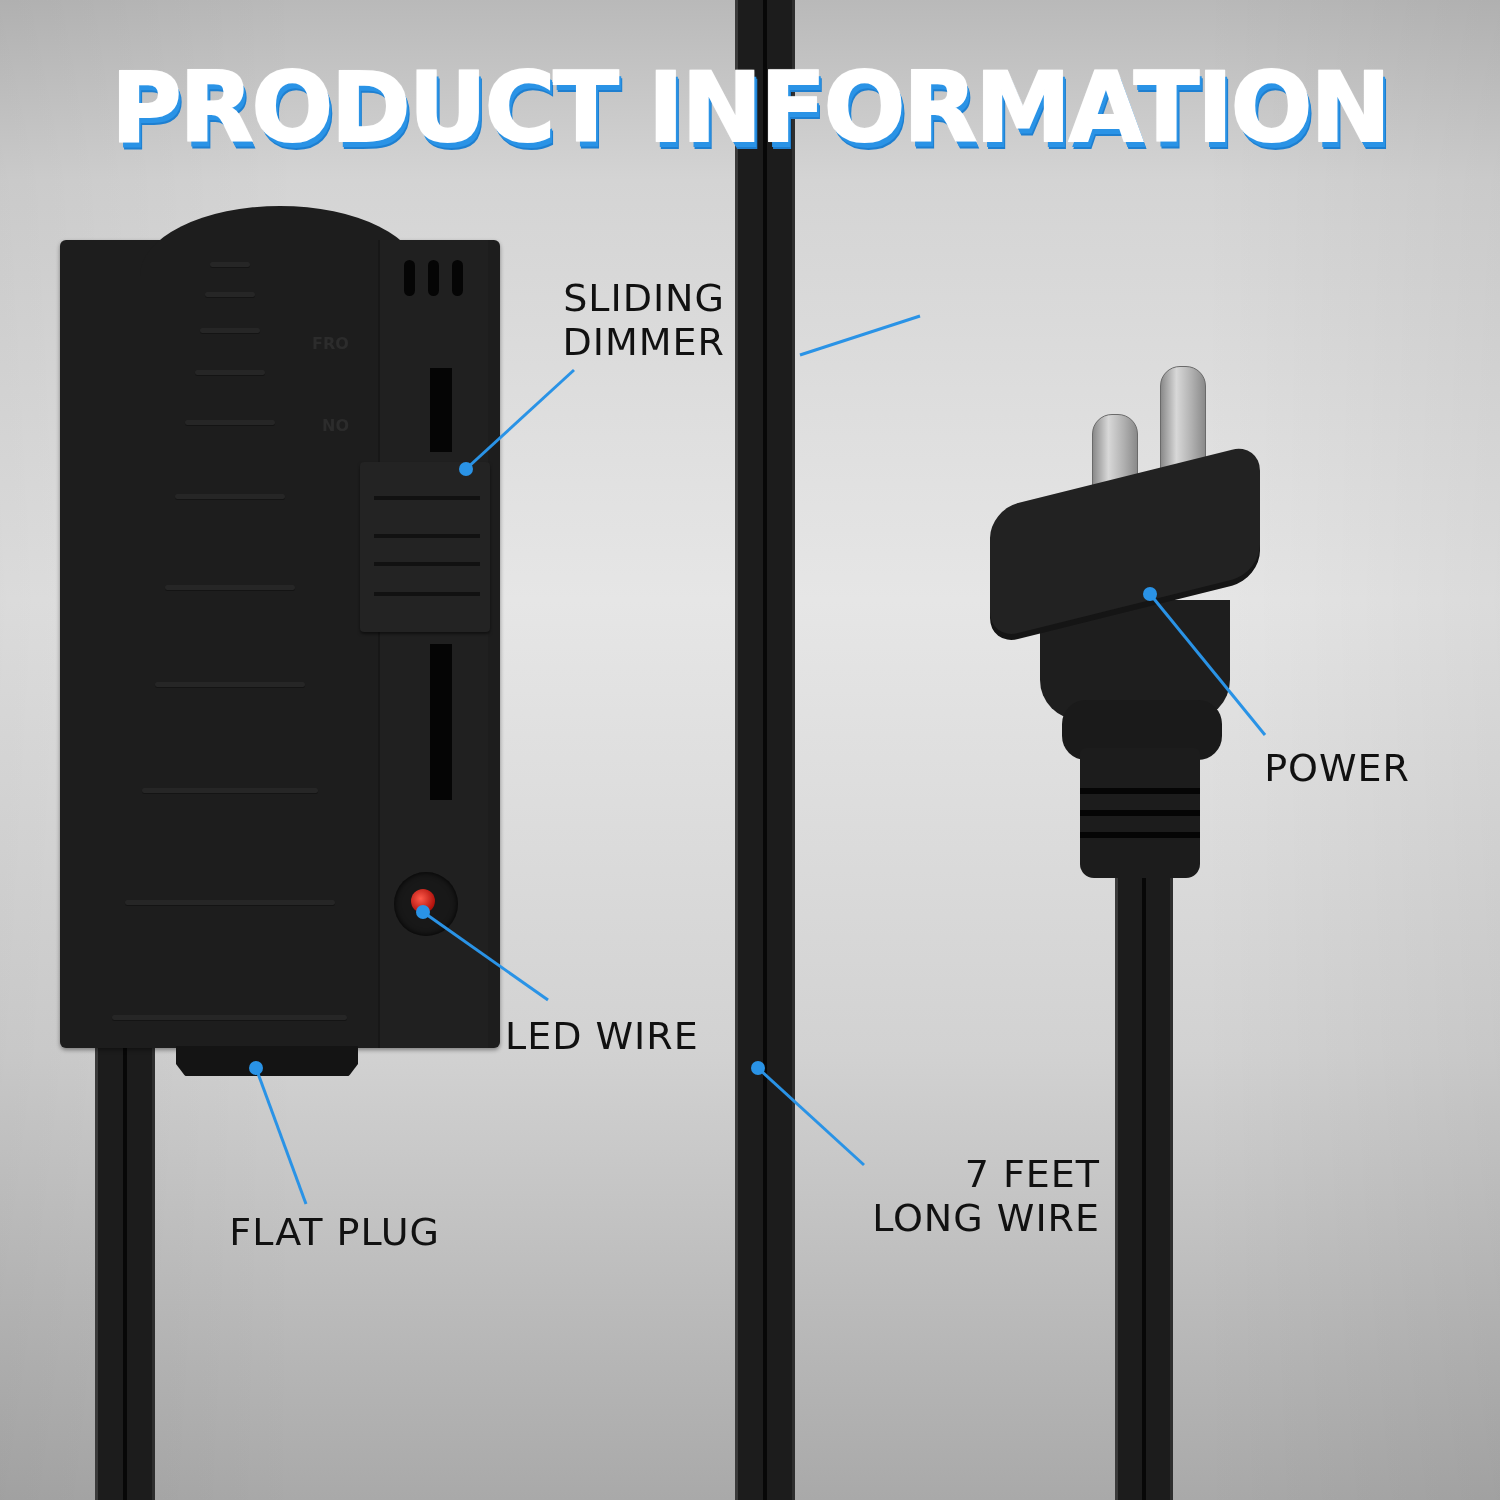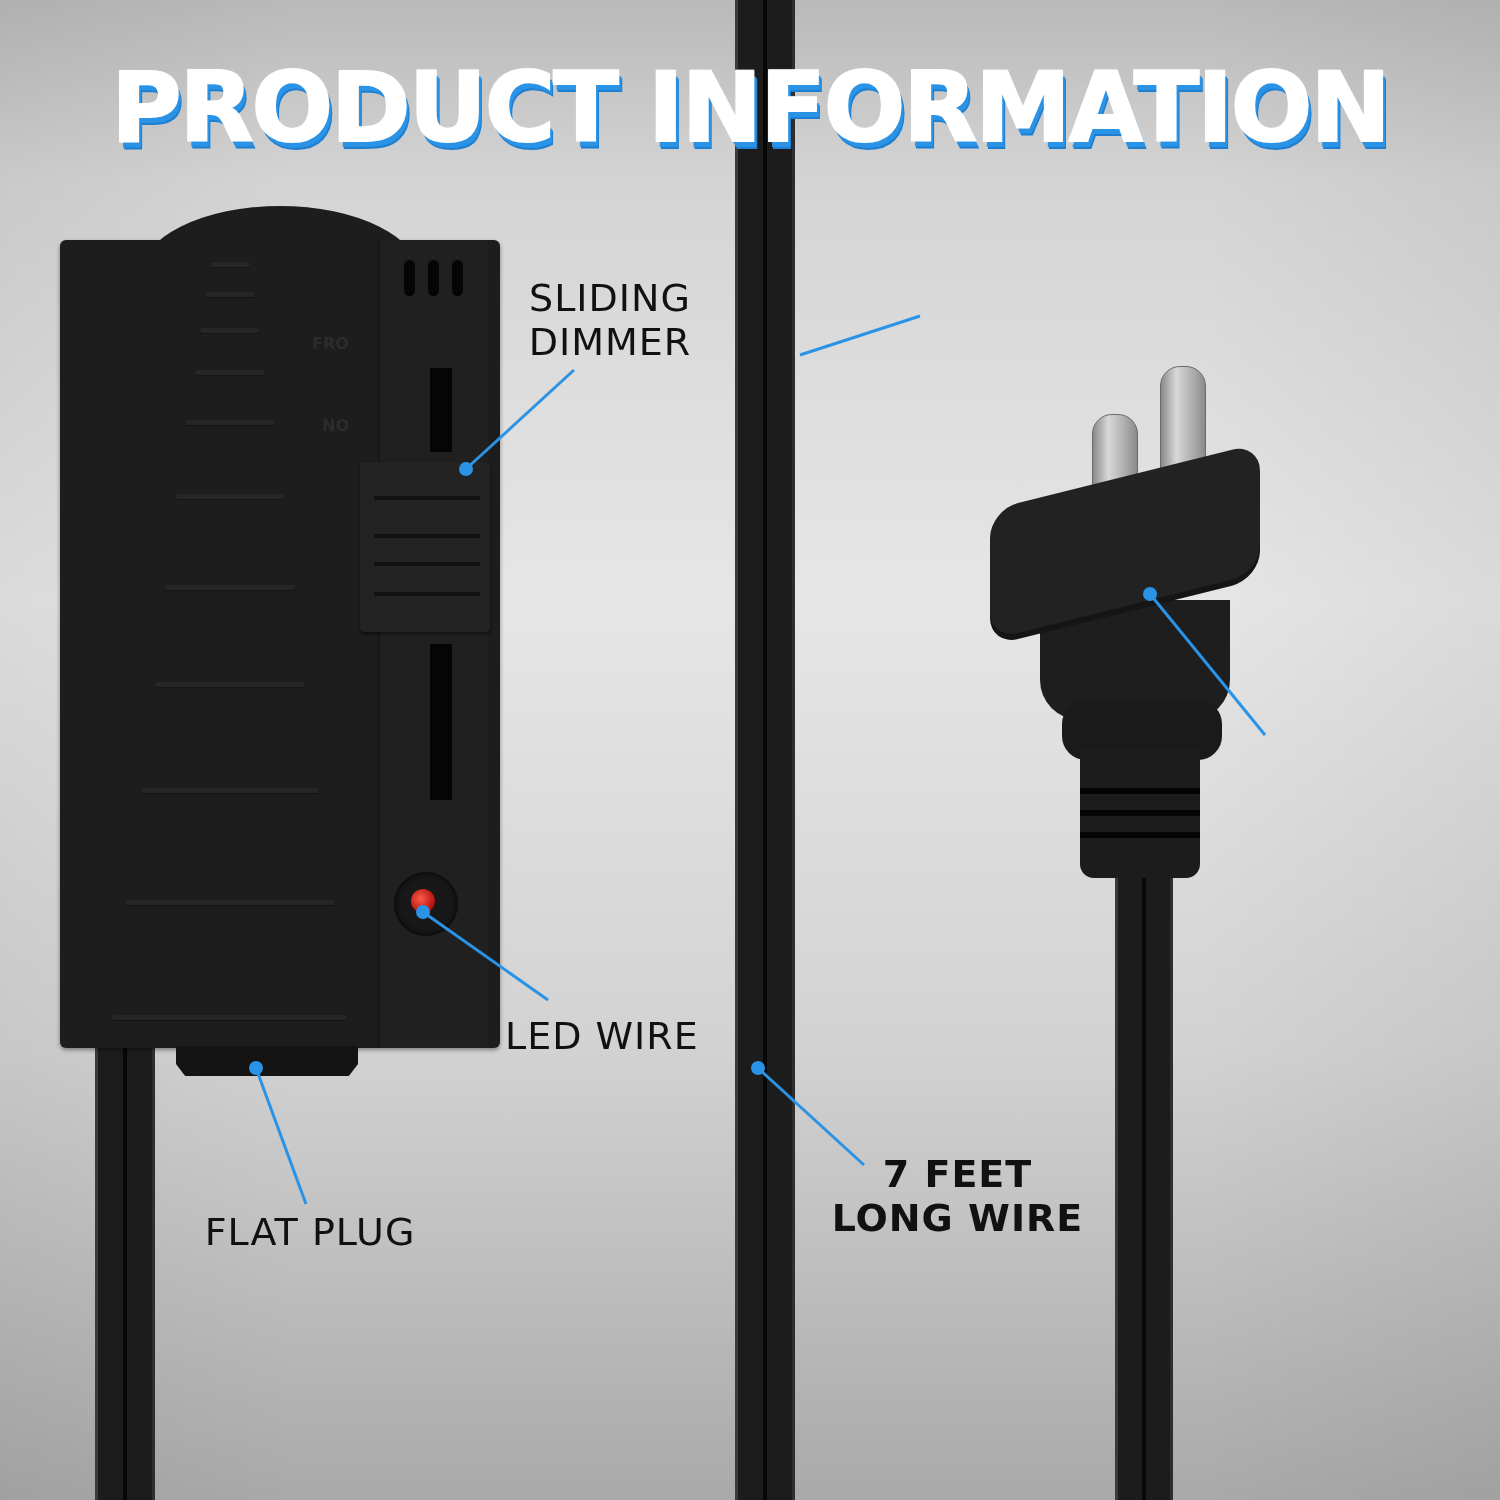--- a/index.html
+++ b/index.html
@@ -97,21 +97,21 @@
     }
     .plug-strain {
       position: absolute; left: 1080px; top: 748px; width: 120px; height: 130px;
       background: #1c1c1c; border-radius: 6px 6px 14px 14px;
     }
     .strain-groove { position: absolute; left: 0; right: 0; height: 6px; background: #050505; }
 
     
     .label {
       position: absolute; font-family: "DejaVu Sans", sans-serif;
-      font-size: 38px; line-height: 44px; color: #111111; text-align: center;
+      font-size: 38px; line-height: 44px; color: #111111; text-align: right;
       letter-spacing: 1px; z-index: 6;
     }
     .label span { display: block; }
     .dot {
       position: absolute; width: 14px; height: 14px; border-radius: 50%;
       background: #2a93e6; margin: -7px 0 0 -7px; z-index: 7;
     }
     svg.lines { position: absolute; left: 0; top: 0; z-index: 6; }
   </style>
 </head>
@@ -189,23 +189,24 @@
 <div class="dot" style="left:758px;top:1068px;"></div>
 <div class="dot" style="left:256px;top:1068px;"></div>
 
 <div class="label" style="left:495px;top:276px;width:230px;">
   <span>SLIDING</span>
   <span>DIMMER</span>
 </div>
 <div class="label" style="left:905px;top:260px;width:320px;">
 </div>
 <div class="label" style="left:1200px;top:746px;width:210px;">
+  <span>POWER</span>
 </div>
 <div class="label" style="left:505px;top:1014px;width:260px;text-align:left;">
   <span>LED WIRE</span>
 </div>
-<div class="label" style="left:815px;top:1152px;width:285px;font-weight:bold;">
+<div class="label" style="left:815px;top:1152px;width:285px;">
   <span>7 FEET</span>
   <span>LONG WIRE</span>
 </div>
 <div class="label" style="left:180px;top:1210px;width:260px;">
   <span>FLAT PLUG</span>
 </div>
 
 </body></html>

